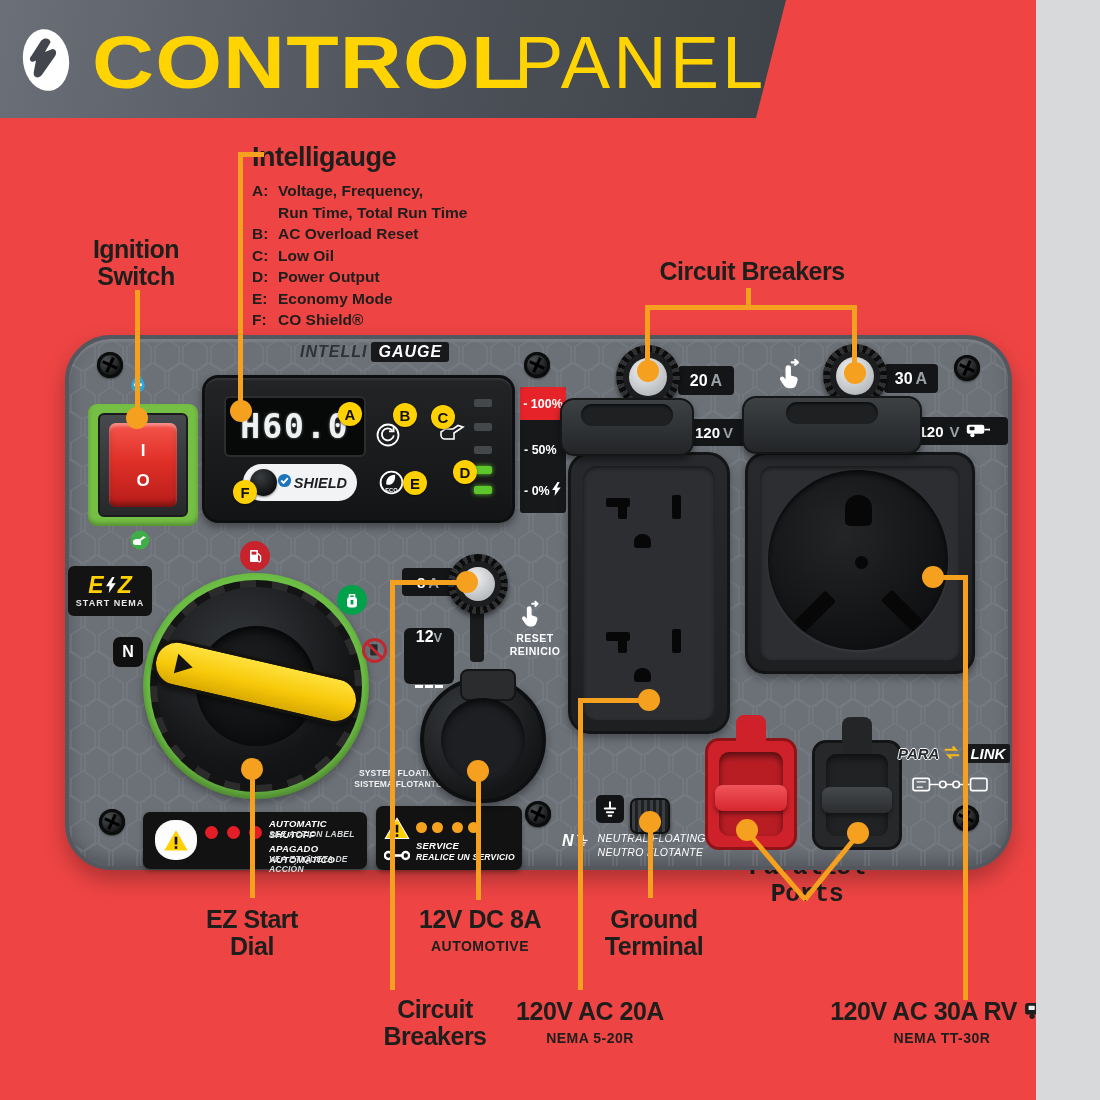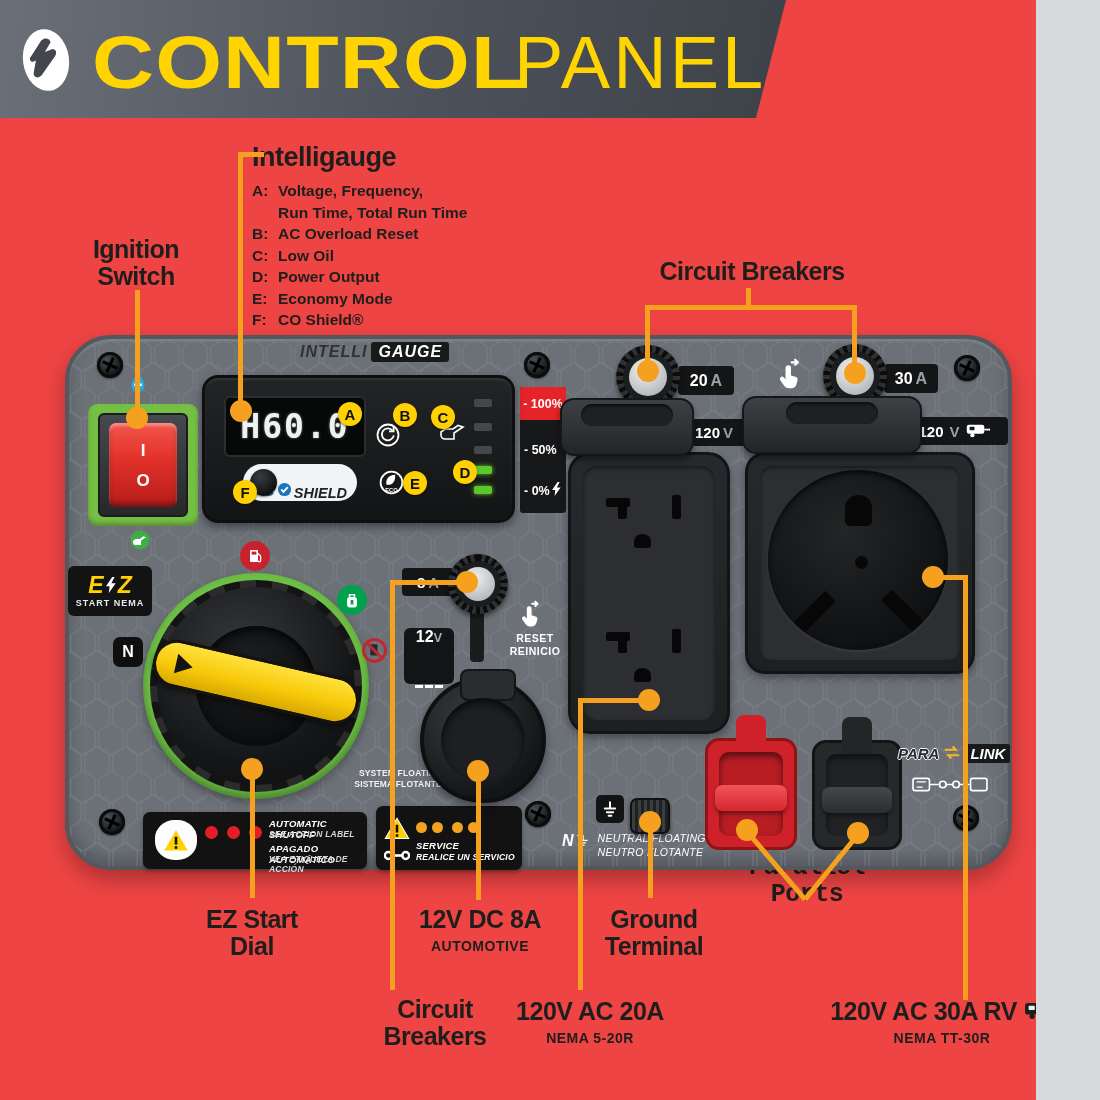--- a/index.html
+++ b/index.html
@@ -315,21 +315,21 @@
       </svg>
   </span>
   <span style="position:absolute;left:378px;top:469px;z-index:8;width:27px;">
     <svg viewBox="0 0 26 26" width="27" height="27">
         <circle cx="13" cy="13" r="10.5" fill="none" stroke="#fff" stroke-width="1.8"></circle>
         <path d="M16.5 5.5c-7 0-9 5-8.5 9.5 5 1 9-2 8.5-9.5z" fill="#fff"></path>
         <text x="13" y="22" font-size="5.5" fill="#fff" text-anchor="middle" font-weight="bold">ECO</text>
       </svg>
   </span>
 
-  <div style="position:absolute;left:243px;top:464px;width:114px;height:37px;background:#f2f3f4;border-radius:19px;z-index:7;display:flex;align-items:flex-end;justify-content:flex-end;padding-right:10px;box-sizing:border-box;gap:2px;">
+  <div style="position:absolute;left:243px;top:464px;width:114px;height:37px;background:#f2f3f4;border-radius:19px;z-index:7;display:flex;align-items:center;justify-content:flex-end;padding-right:10px;box-sizing:border-box;gap:2px;">
     <span style="color:#1b75bb;font-weight:900;font-size:17px;font-style:italic;">C</span>
     <span><svg viewBox="0 0 16 16" width="15" height="15">
           <circle cx="8" cy="8" r="7" fill="#1b75bb"></circle>
           <path d="M4.5 8l2.5 2.5L11.5 5.5" stroke="#fff" stroke-width="2" fill="none"></path>
         </svg></span>
     <span style="color:#1d1f22;font-weight:900;font-size:14.5px;font-style:italic;">SHIELD</span>
   </div>
   <div style="position:absolute;left:250px;top:469px;width:27px;height:27px;border-radius:50%;background:radial-gradient(circle at 38% 30%,#3a3d40,#0c0d0e 75%);z-index:8;box-shadow:0 1px 2px rgba(0,0,0,.5);"></div>
 
   <span class="led" style="left:474px;top:399px;background:#44484b;"></span>

